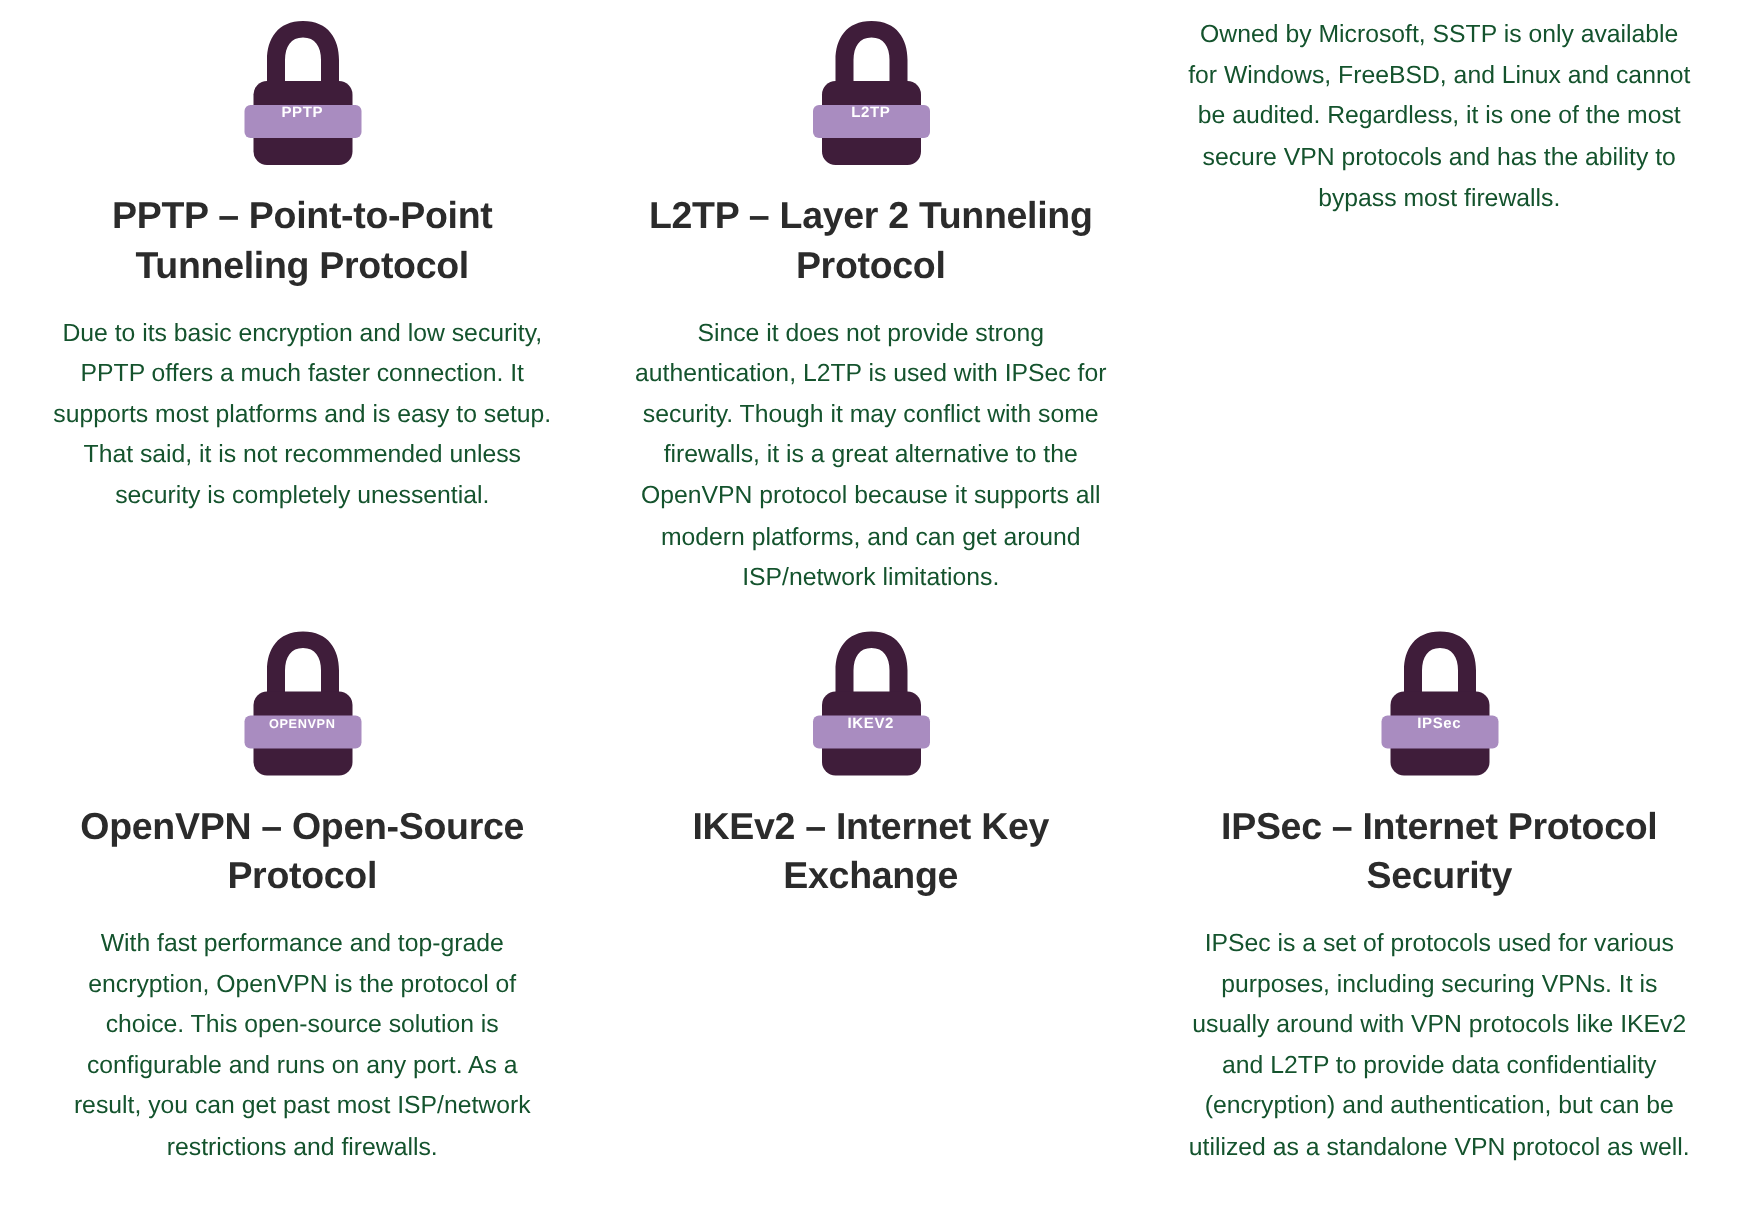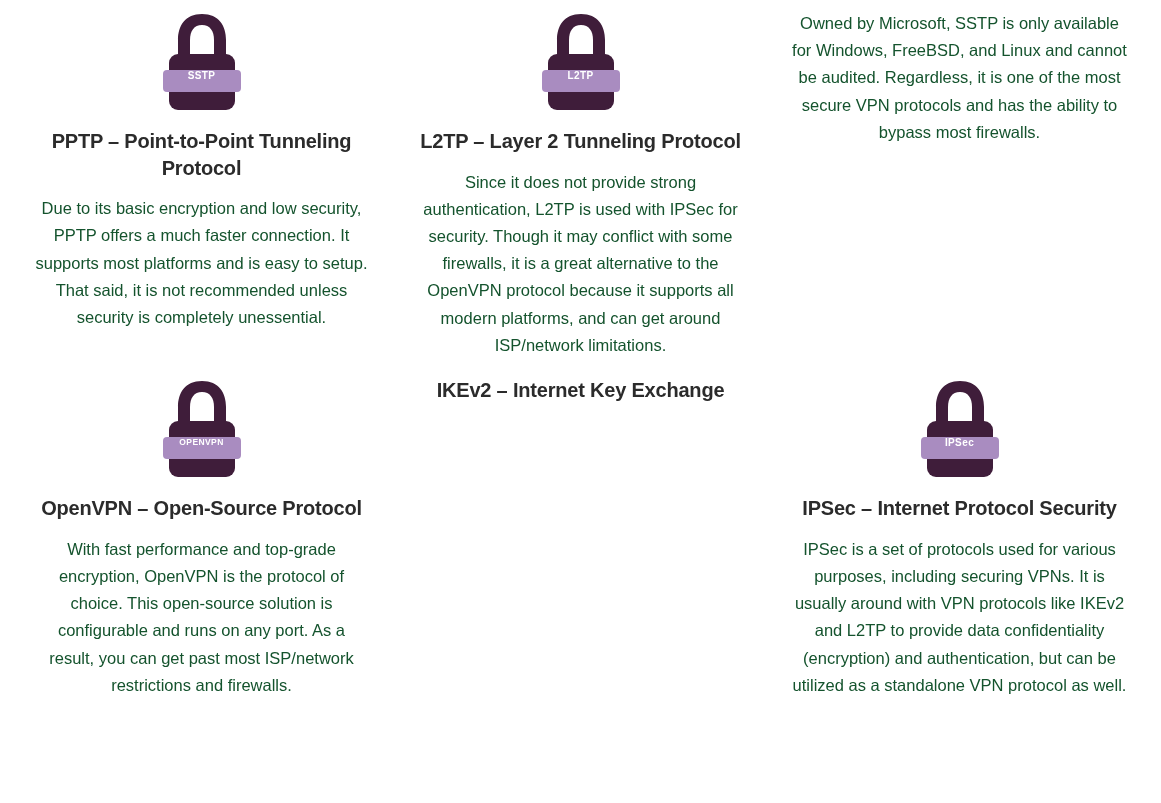--- a/index.html
+++ b/index.html
@@ -49,21 +49,21 @@
     text-align: center;
     font-size: 10px;
     font-weight: bold;
     color: #ffffff;
     letter-spacing: 0.4px;
     font-family: "Liberation Sans", sans-serif;
   }
   .lock .label.small { font-size: 8.5px; }
   .card h3 {
     margin: 0 0 14px 0;
-    font-size: 20px;
+    font-size: 25px;
     line-height: 1.33;
     font-weight: bold;
     text-align: center;
     color: #2b2b2b;
     letter-spacing: -0.2px;
   }
   .card p {
     margin: 0;
     font-size: 16.5px;
     line-height: 1.65;
@@ -78,21 +78,21 @@
 <div class="grid">
 
   <div class="card">
     <div class="icon-wrap">
       <div class="lock">
         <svg width="86" height="104" viewBox="0 0 86 104" xmlns="http://www.w3.org/2000/svg">
           <path d="M43 4 C26 4 19 16 19 30 L19 46 L31 46 L31 30 C31 21 35 15 43 15 C51 15 55 21 55 30 L55 46 L67 46 L67 30 C67 16 60 4 43 4 Z" fill="#3f1d3a"></path>
           <rect x="10" y="44" width="66" height="56" rx="9" fill="#3f1d3a"></rect>
           <rect x="4" y="60" width="78" height="22" rx="4" fill="#a98cc0"></rect>
         </svg>
-        <div class="label">SSTP</div>
+        <div class="label">PPTP</div>
       </div>
     </div>
     <h3>PPTP – Point-to-Point Tunneling Protocol</h3>
     <p>Due to its basic encryption and low security, PPTP offers a much faster connection. It supports most platforms and is easy to setup. That said, it is not recommended unless security is completely unessential.</p>
   </div>
 
   <div class="card">
     <div class="icon-wrap">
       <div class="lock">
         <svg width="86" height="104" viewBox="0 0 86 104" xmlns="http://www.w3.org/2000/svg">
@@ -120,20 +120,30 @@
           <rect x="4" y="60" width="78" height="22" rx="4" fill="#a98cc0"></rect>
         </svg>
         <div class="label small">OPENVPN</div>
       </div>
     </div>
     <h3>OpenVPN – Open-Source Protocol</h3>
     <p>With fast performance and top-grade encryption, OpenVPN is the protocol of choice. This open-source solution is configurable and runs on any port. As a result, you can get past most ISP/network restrictions and firewalls.</p>
   </div>
 
   <div class="card">
+    <div class="icon-wrap">
+      <div class="lock">
+        <svg width="86" height="104" viewBox="0 0 86 104" xmlns="http://www.w3.org/2000/svg">
+          <path d="M43 4 C26 4 19 16 19 30 L19 46 L31 46 L31 30 C31 21 35 15 43 15 C51 15 55 21 55 30 L55 46 L67 46 L67 30 C67 16 60 4 43 4 Z" fill="#3f1d3a"></path>
+          <rect x="10" y="44" width="66" height="56" rx="9" fill="#3f1d3a"></rect>
+          <rect x="4" y="60" width="78" height="22" rx="4" fill="#a98cc0"></rect>
+        </svg>
+        <div class="label">IKEV2</div>
+      </div>
+    </div>
     <h3>IKEv2 – Internet Key Exchange</h3>
   </div>
 
   <div class="card">
     <div class="icon-wrap">
       <div class="lock">
         <svg width="86" height="104" viewBox="0 0 86 104" xmlns="http://www.w3.org/2000/svg">
           <path d="M43 4 C26 4 19 16 19 30 L19 46 L31 46 L31 30 C31 21 35 15 43 15 C51 15 55 21 55 30 L55 46 L67 46 L67 30 C67 16 60 4 43 4 Z" fill="#3f1d3a"></path>
           <rect x="10" y="44" width="66" height="56" rx="9" fill="#3f1d3a"></rect>
           <rect x="4" y="60" width="78" height="22" rx="4" fill="#a98cc0"></rect>

